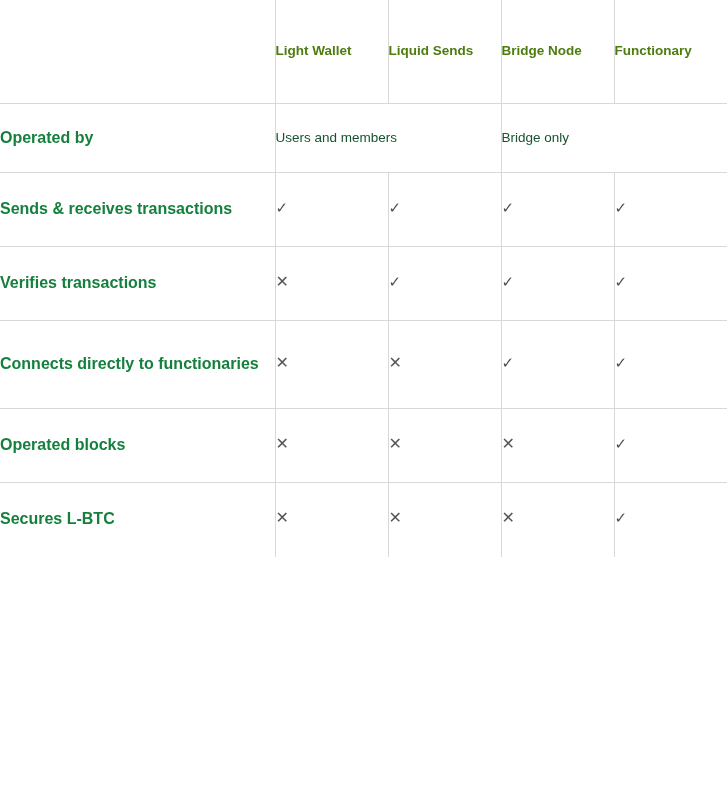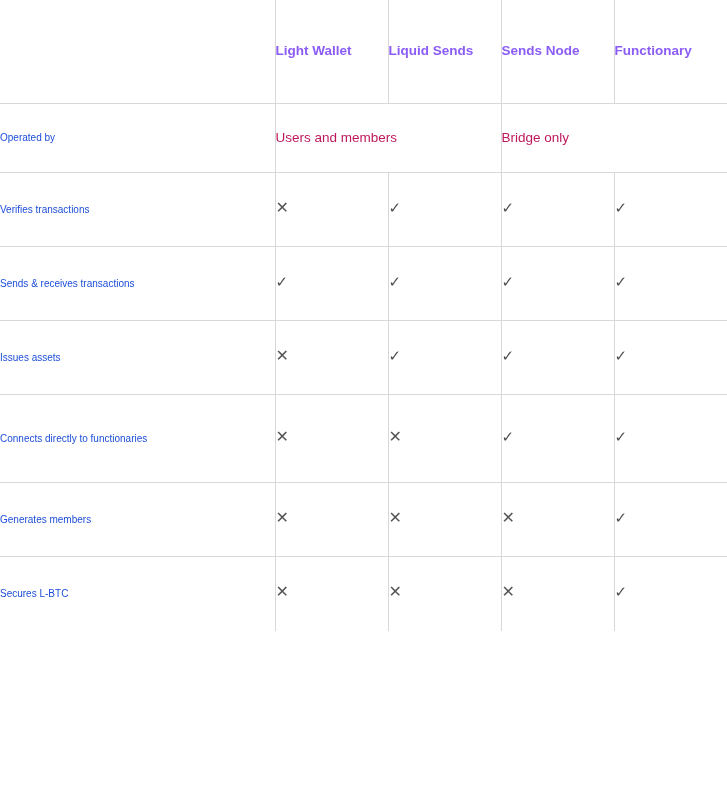--- a/index.html
+++ b/index.html
@@ -43,43 +43,43 @@
     margin-top: 12px;
   }
   col.c-feature { width: 275px; }
   col.c-col { width: 113px; }
 
   th.col-head {
     height: 103px;
     padding: 0 14px;
     font-size: 13.5px;
     font-weight: bold;
-    color: #8b5cf6;
+    color: #4d7c0f;
     line-height: 1.55;
     vertical-align: middle;
   }
   th.col-head.blank { border-top: none; }
 
   td.feature {
     padding: 0 14px;
-    font-size: 10px;
-    font-weight: normal;
-    color: #1d4ed8;
+    font-size: 16px;
+    font-weight: bold;
+    color: #15803d;
     line-height: 1.55;
   }
   td.cell {
     padding: 0 14px;
     font-size: 13.5px;
     color: #555555;
     text-align: left;
     line-height: 1.55;
   }
   td.cell.note {
     font-weight: normal;
-    color: #be185d;
+    color: #14532d;
   }
   tr.row { height: 74px; }
   tr.row.tall { height: 88px; }
   tr.row.operated { height: 69px; }
 
   .mark {
     display: inline-block;
     font-size: 15px;
     color: #4d4d4d;
     line-height: 1;
@@ -95,60 +95,53 @@
     <col class="c-col">
     <col class="c-col">
     <col class="c-col">
     <col class="c-col">
   </colgroup>
   <thead>
     <tr>
       <th class="col-head blank"></th>
       <th class="col-head">Light Wallet</th>
       <th class="col-head">Liquid Sends</th>
-      <th class="col-head">Sends Node</th>
+      <th class="col-head">Bridge Node</th>
       <th class="col-head">Functionary</th>
     </tr>
   </thead>
   <tbody id="table-body">
       <tr class="row operated">
         <td class="feature">Operated by</td>
         <td class="cell note" colspan="2">Users and members</td>
         <td class="cell note" colspan="2">Bridge only</td>
       </tr>
       <tr class="row">
-        <td class="feature">Verifies transactions</td>
-        <td class="cell"><span class="mark cross">✕</span></td>
-        <td class="cell"><span class="mark">✓</span></td>
-        <td class="cell"><span class="mark">✓</span></td>
-        <td class="cell"><span class="mark">✓</span></td>
-      </tr>
-      <tr class="row">
         <td class="feature">Sends &amp; receives transactions</td>
         <td class="cell"><span class="mark">✓</span></td>
         <td class="cell"><span class="mark">✓</span></td>
         <td class="cell"><span class="mark">✓</span></td>
         <td class="cell"><span class="mark">✓</span></td>
       </tr>
       <tr class="row">
-        <td class="feature">Issues assets</td>
+        <td class="feature">Verifies transactions</td>
         <td class="cell"><span class="mark cross">✕</span></td>
         <td class="cell"><span class="mark">✓</span></td>
         <td class="cell"><span class="mark">✓</span></td>
         <td class="cell"><span class="mark">✓</span></td>
       </tr>
       <tr class="row tall">
         <td class="feature">Connects directly to functionaries</td>
         <td class="cell"><span class="mark cross">✕</span></td>
         <td class="cell"><span class="mark cross">✕</span></td>
         <td class="cell"><span class="mark">✓</span></td>
         <td class="cell"><span class="mark">✓</span></td>
       </tr>
       <tr class="row">
-        <td class="feature">Generates members</td>
+        <td class="feature">Operated blocks</td>
         <td class="cell"><span class="mark cross">✕</span></td>
         <td class="cell"><span class="mark cross">✕</span></td>
         <td class="cell"><span class="mark cross">✕</span></td>
         <td class="cell"><span class="mark">✓</span></td>
       </tr>
       <tr class="row">
         <td class="feature">Secures L-BTC</td>
         <td class="cell"><span class="mark cross">✕</span></td>
         <td class="cell"><span class="mark cross">✕</span></td>
         <td class="cell"><span class="mark cross">✕</span></td>

